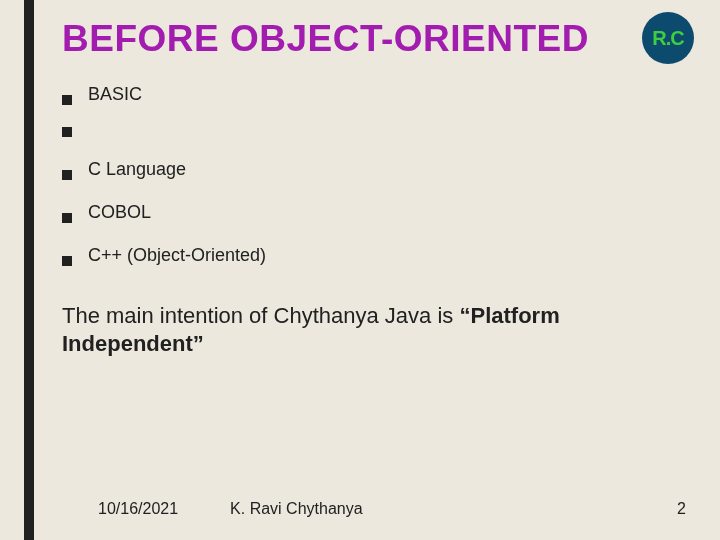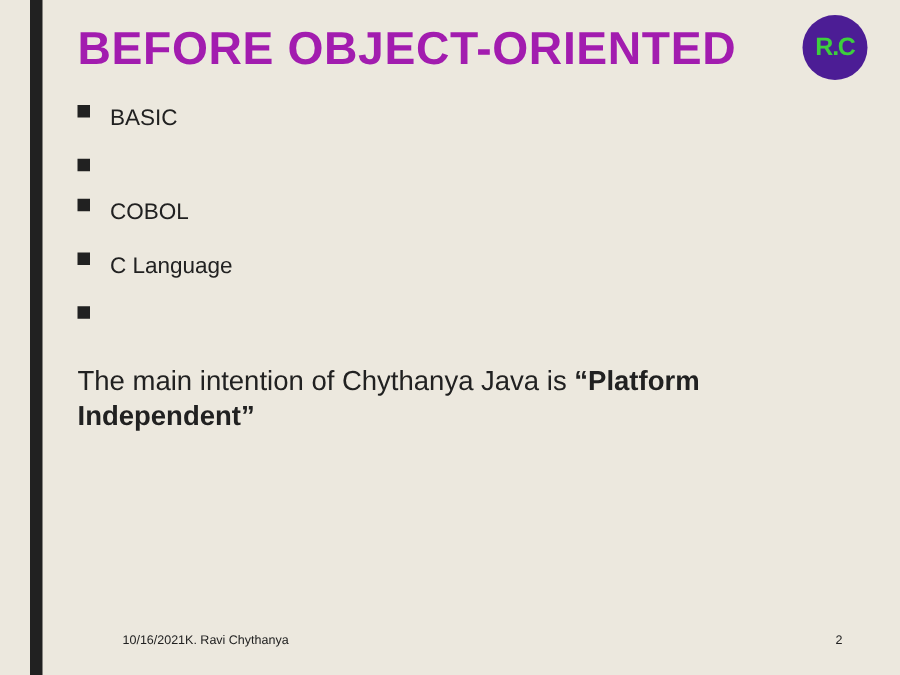--- a/index.html
+++ b/index.html
@@ -31,38 +31,38 @@
     letter-spacing: 0.5px;
     white-space: nowrap;
   }
   .logo {
     position: absolute;
     top: 12px;
     right: 26px;
     width: 52px;
     height: 52px;
     border-radius: 50%;
-    background: #4c1d95;
+    background: #0c4a6e;
     display: flex;
     align-items: center;
     justify-content: center;
   }
   .logo-text {
     color: #3dcf3d;
     font-family: 'Arial Black', Arial, sans-serif;
     font-weight: 900;
     font-size: 20px;
     letter-spacing: -1px;
   }
   .list {
     margin-top: 24px;
   }
   .list-item {
     display: flex;
-    align-items: flex-start;
+    align-items: flex-end;
     margin-bottom: 22px;
     font-size: 18px;
     color: #212121;
   }
   .bullet {
     width: 10px;
     height: 10px;
     background: #212121;
     margin-right: 16px;
     flex: 0 0 auto;
@@ -70,29 +70,29 @@
   .body-text {
     margin-top: 36px;
     font-size: 22px;
     color: #212121;
     line-height: 1.25;
   }
   .body-text .bold { font-weight: 700; }
   .footer {
     position: absolute;
     left: 0;
-    right: 12px;
+    right: 0;
     bottom: 4px;
     display: flex;
     align-items: center;
-    font-size: 10px;
+    font-size: 16px;
     color: #212121;
   }
   .footer .date { margin-left: 36px; }
-  .footer .author { }
+  .footer .author { margin-left: 52px; }
   .footer .page { margin-left: auto; margin-right: 4px; }
 </style>
 </head>
 <body>
 
 <div class="left-bar"></div>
 
 <div class="logo">
   <span class="logo-text">R.C</span>
 </div>
@@ -104,28 +104,29 @@
   <div class="list">
     <div class="list-item">
       <span class="bullet"></span>
       <span>BASIC</span>
     </div>
     <div class="list-item">
       <span class="bullet"></span>
     </div>
     <div class="list-item">
       <span class="bullet"></span>
+      <span>C Language</span>
+    </div>
+    <div class="list-item">
+      <span class="bullet"></span>
       <span>COBOL</span>
     </div>
     <div class="list-item">
       <span class="bullet"></span>
-      <span>C Language</span>
-    </div>
-    <div class="list-item">
-      <span class="bullet"></span>
+      <span>C++ (Object-Oriented)</span>
     </div>
   </div>
 
   <p class="body-text">
     <span>The main intention of Chythanya Java is </span><span class="bold">“Platform Independent”</span>
   </p>
 
   <div class="footer">
     <span class="date">10/16/2021</span>
     <span class="author">K. Ravi Chythanya</span>

